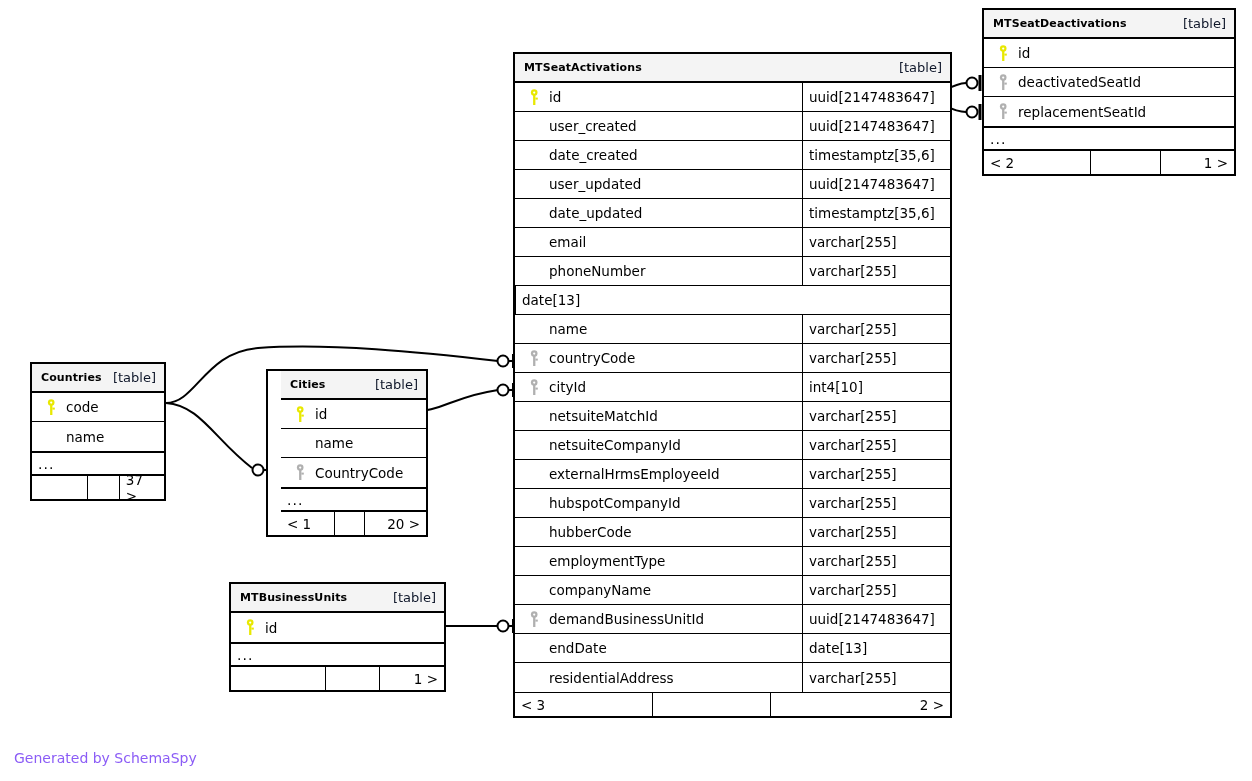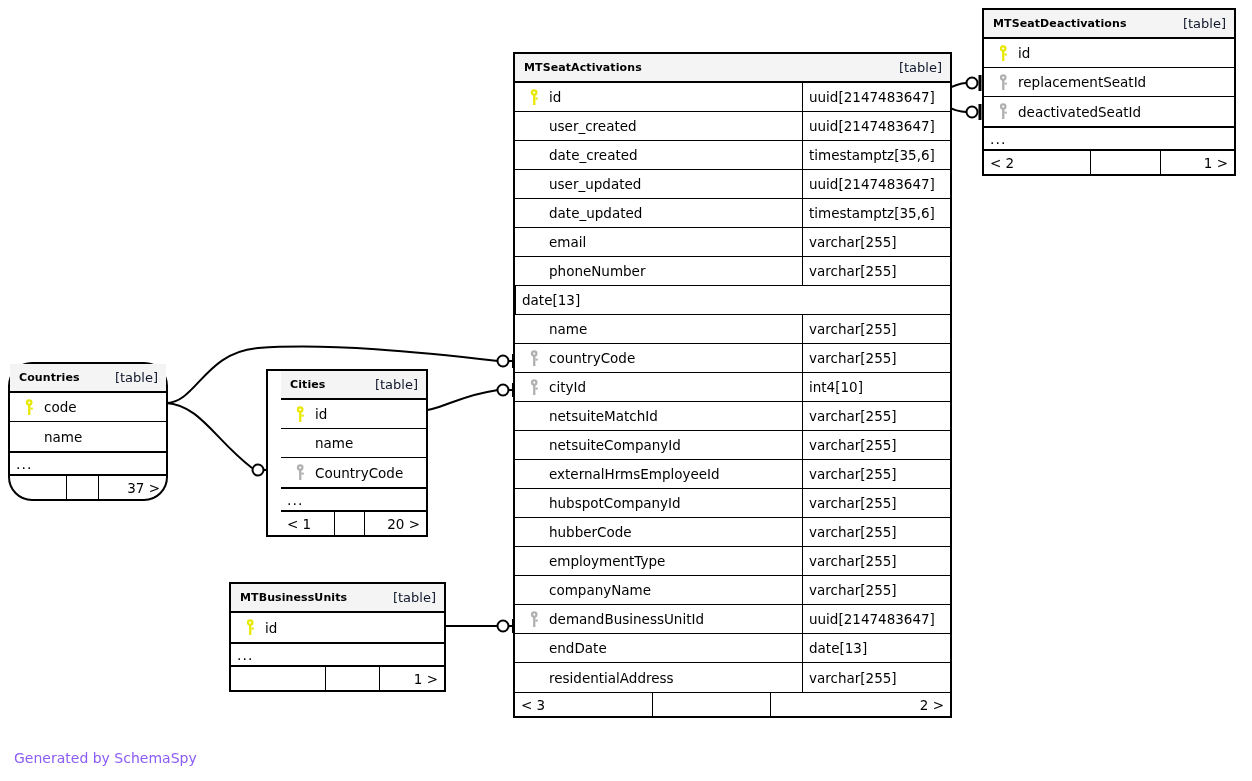--- a/index.html
+++ b/index.html
@@ -130,21 +130,21 @@
     position: absolute;
     left: 14px;
     top: 750px;
     font-size: 14px;
     color: #8b5cf6;
     z-index: 3;
   }
   
   #tbl-mtseatactivations { left: 513px; top: 52px; width: 439px; }
   #tbl-mtseatdeactivations { left: 982px; top: 8px; width: 254px; }
-  #tbl-countries { left: 8px; top: 362px; width: 160px; border-radius: 24px; }
+  #tbl-countries { left: 30px; top: 362px; width: 136px; }
   #tbl-cities { left: 266px; top: 369px; width: 162px; padding-left: 13px; }
   #tbl-mtbusinessunits { left: 229px; top: 582px; width: 217px; }
 </style>
 </head>
 <body>
 
 <div id="canvas">
 
   <svg id="edges" viewBox="0 0 1252 781" xmlns="http://www.w3.org/2000/svg">
     <g fill="none" stroke="#000000" stroke-width="2">
@@ -398,34 +398,34 @@
         <div class="row">
           <div class="row-name">
             <span class="keyslot">
               <svg width="11" height="17" viewBox="0 0 11 17" xmlns="http://www.w3.org/2000/svg">
                 <circle cx="5.2" cy="3.6" r="3.3" fill="#b0b0b0"></circle>
                 <circle cx="5.2" cy="3.6" r="1.1" fill="#ffffff"></circle>
                 <rect x="4.1" y="5.6" width="2.3" height="10.4" fill="#b0b0b0"></rect>
                 <rect x="6.4" y="8.6" width="2.4" height="2.0" fill="#b0b0b0"></rect>
               </svg>
             </span>
-            <span class="col-label">replacementSeatId</span>
+            <span class="col-label">deactivatedSeatId</span>
           </div>
         </div>
         <div class="row">
           <div class="row-name">
             <span class="keyslot">
               <svg width="11" height="17" viewBox="0 0 11 17" xmlns="http://www.w3.org/2000/svg">
                 <circle cx="5.2" cy="3.6" r="3.3" fill="#b0b0b0"></circle>
                 <circle cx="5.2" cy="3.6" r="1.1" fill="#ffffff"></circle>
                 <rect x="4.1" y="5.6" width="2.3" height="10.4" fill="#b0b0b0"></rect>
                 <rect x="6.4" y="8.6" width="2.4" height="2.0" fill="#b0b0b0"></rect>
               </svg>
             </span>
-            <span class="col-label">deactivatedSeatId</span>
+            <span class="col-label">replacementSeatId</span>
           </div>
         </div>
       </div>
     <div class="ellipsis-row">...</div>
     <div class="foot-row">
       <div class="foot-cell foot-left" style="width:106px">&lt; 2</div>
       <div class="foot-cell" style="width:70px"></div>
       <div class="foot-cell foot-right" style="flex:1 1 auto">1 &gt;</div>
     </div>
   </div>

